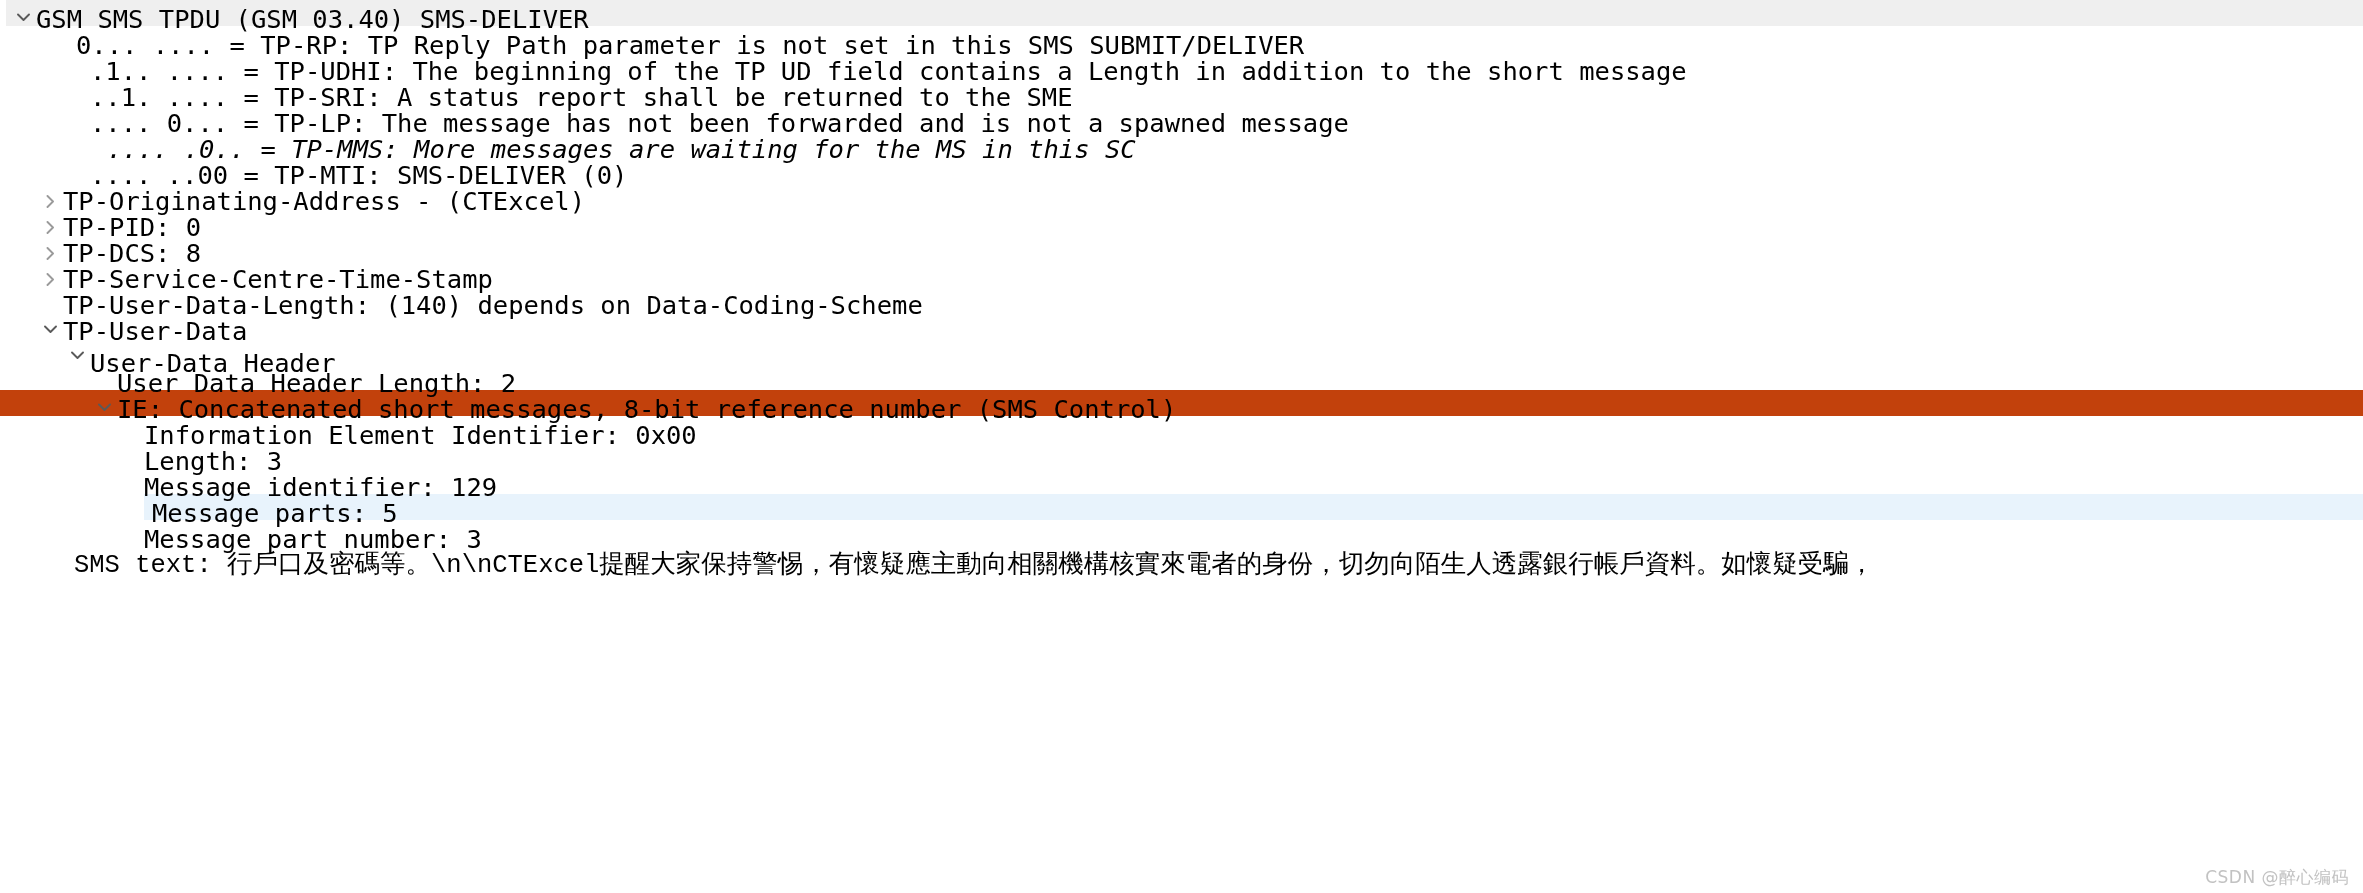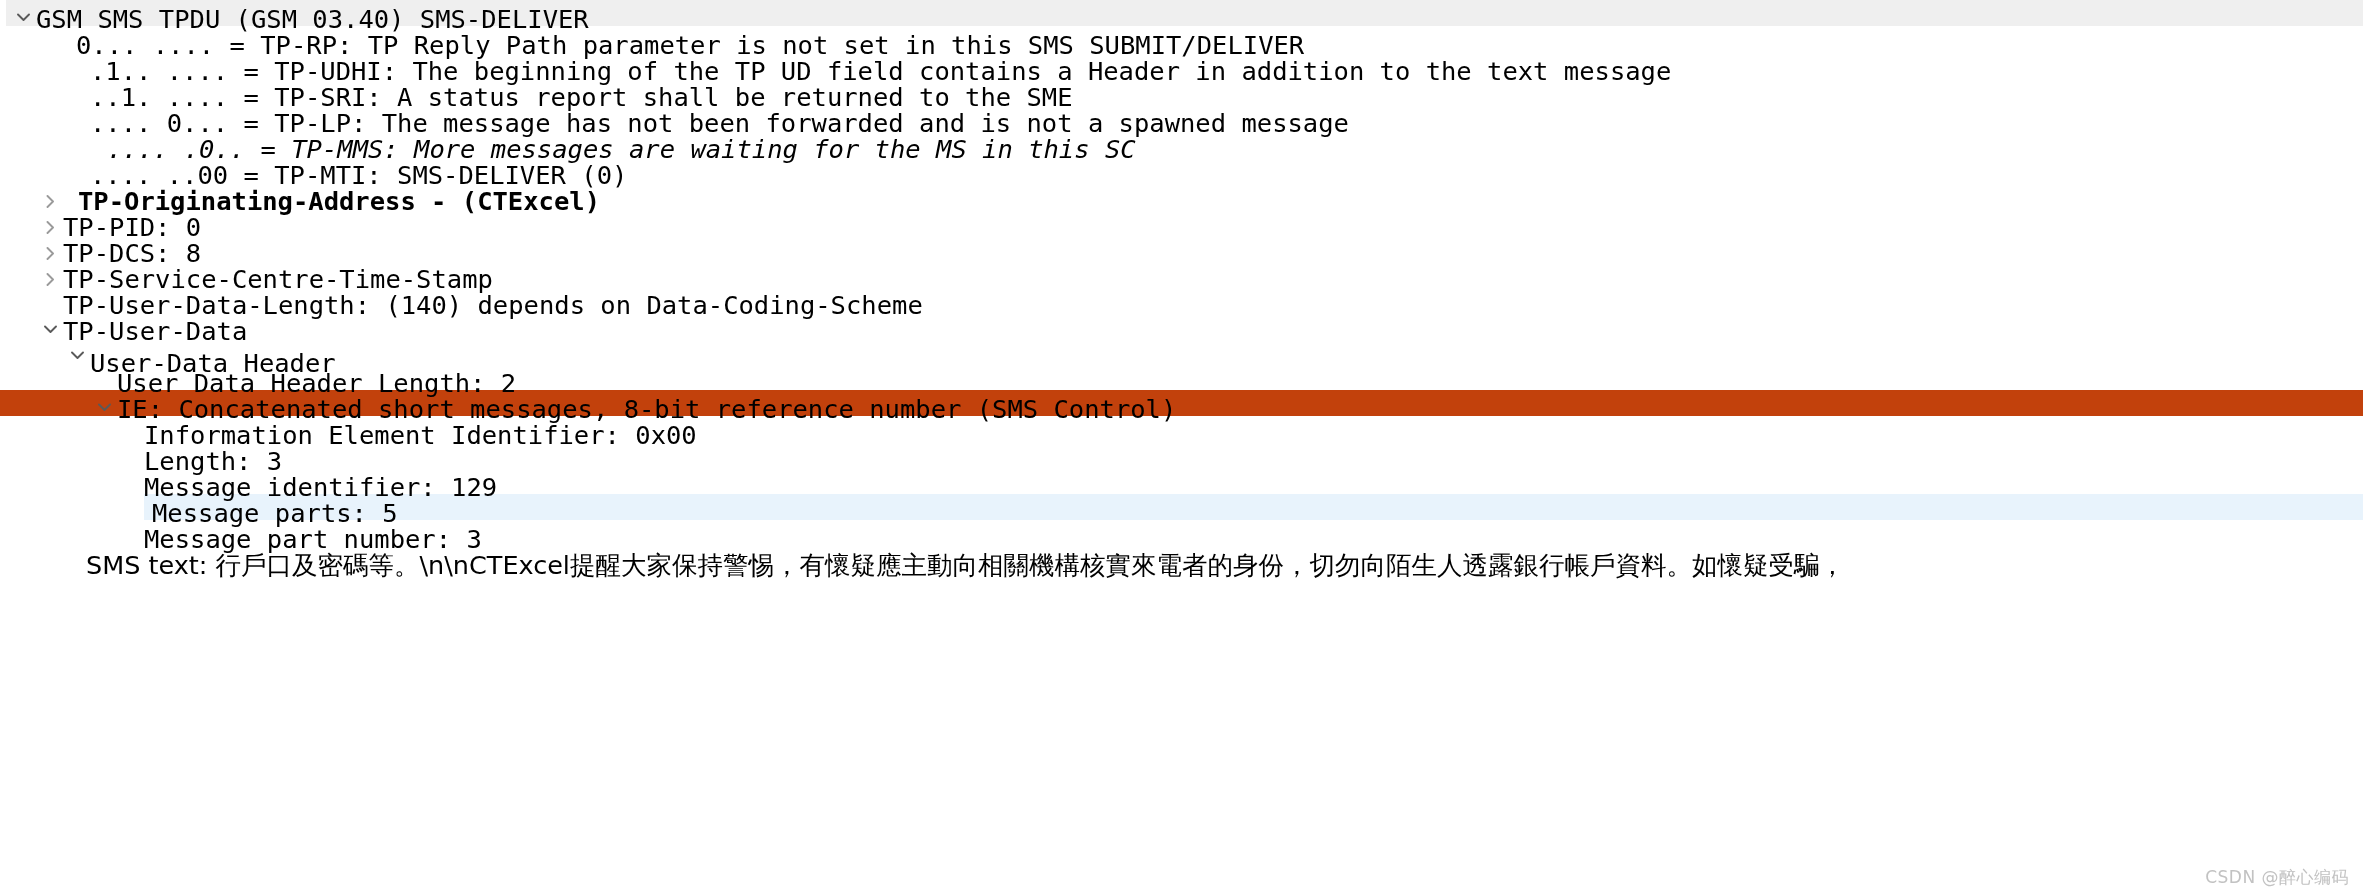--- a/index.html
+++ b/index.html
@@ -112,41 +112,41 @@
         <svg width="13" height="9" viewBox="0 0 13 9">
           <path d="M1 1.5 L6.5 7 L12 1.5" fill="none" stroke="#5a5a5a" stroke-width="1.9" stroke-linecap="round" stroke-linejoin="round"></path>
         </svg>
       </span>
       <span class="label" style="left: 36px;">GSM SMS TPDU (GSM 03.40) SMS-DELIVER</span>
     </div>
     <div class="row">
       <span class="label" style="left: 76px;">0... .... = TP-RP: TP Reply Path parameter is not set in this SMS SUBMIT/DELIVER</span>
     </div>
     <div class="row">
-      <span class="label" style="left: 90px;">.1.. .... = TP-UDHI: The beginning of the TP UD field contains a Header in addition to the text message</span>
+      <span class="label" style="left: 90px;">.1.. .... = TP-UDHI: The beginning of the TP UD field contains a Length in addition to the short message</span>
     </div>
     <div class="row">
       <span class="label" style="left: 90px;">..1. .... = TP-SRI: A status report shall be returned to the SME</span>
     </div>
     <div class="row">
       <span class="label" style="left: 90px;">.... 0... = TP-LP: The message has not been forwarded and is not a spawned message</span>
     </div>
     <div class="row">
       <span class="label" style="left: 107px; font-style: italic;">.... .0.. = TP-MMS: More messages are waiting for the MS in this SC</span>
     </div>
     <div class="row">
       <span class="label" style="left: 90px;">.... ..00 = TP-MTI: SMS-DELIVER (0)</span>
     </div>
     <div class="row">
       <span class="twisty" style="left: 37px;">
         <svg width="9" height="13" viewBox="0 0 9 13">
           <path d="M1.5 1 L7 6.5 L1.5 12" fill="none" stroke="#9a9a9a" stroke-width="1.9" stroke-linecap="round" stroke-linejoin="round"></path>
         </svg>
       </span>
-      <span class="label" style="left: 78px; font-weight: bold;">TP-Originating-Address - (CTExcel)</span>
+      <span class="label" style="left: 63px;">TP-Originating-Address - (CTExcel)</span>
     </div>
     <div class="row">
       <span class="twisty" style="left: 37px;">
         <svg width="9" height="13" viewBox="0 0 9 13">
           <path d="M1.5 1 L7 6.5 L1.5 12" fill="none" stroke="#9a9a9a" stroke-width="1.9" stroke-linecap="round" stroke-linejoin="round"></path>
         </svg>
       </span>
       <span class="label" style="left: 63px;">TP-PID: 0</span>
     </div>
     <div class="row">
@@ -205,17 +205,17 @@
       <span class="label" style="left: 144px;">Message identifier: 129</span>
     </div>
     <div class="row hl-faint">
       <div class="rowfill" style="left: 144px;"></div>
       <span class="label" style="left: 152px;">Message parts: 5</span>
     </div>
     <div class="row">
       <span class="label" style="left: 144px;">Message part number: 3</span>
     </div>
     <div class="row">
-      <span class="label cjk" style="left: 86px;">SMS text: 行戶口及密碼等。\n\nCTExcel提醒大家保持警惕，有懷疑應主動向相關機構核實來電者的身份，切勿向陌生人透露銀行帳戶資料。如懷疑受騙，</span>
+      <span class="label cjk" style="left: 74px; font-family: Liberation Mono, monospace;">SMS text: 行戶口及密碼等。\n\nCTExcel提醒大家保持警惕，有懷疑應主動向相關機構核實來電者的身份，切勿向陌生人透露銀行帳戶資料。如懷疑受騙，</span>
     </div>
   </div>
 
 <div id="watermark">CSDN @醉心编码</div>
 
 </body></html>

